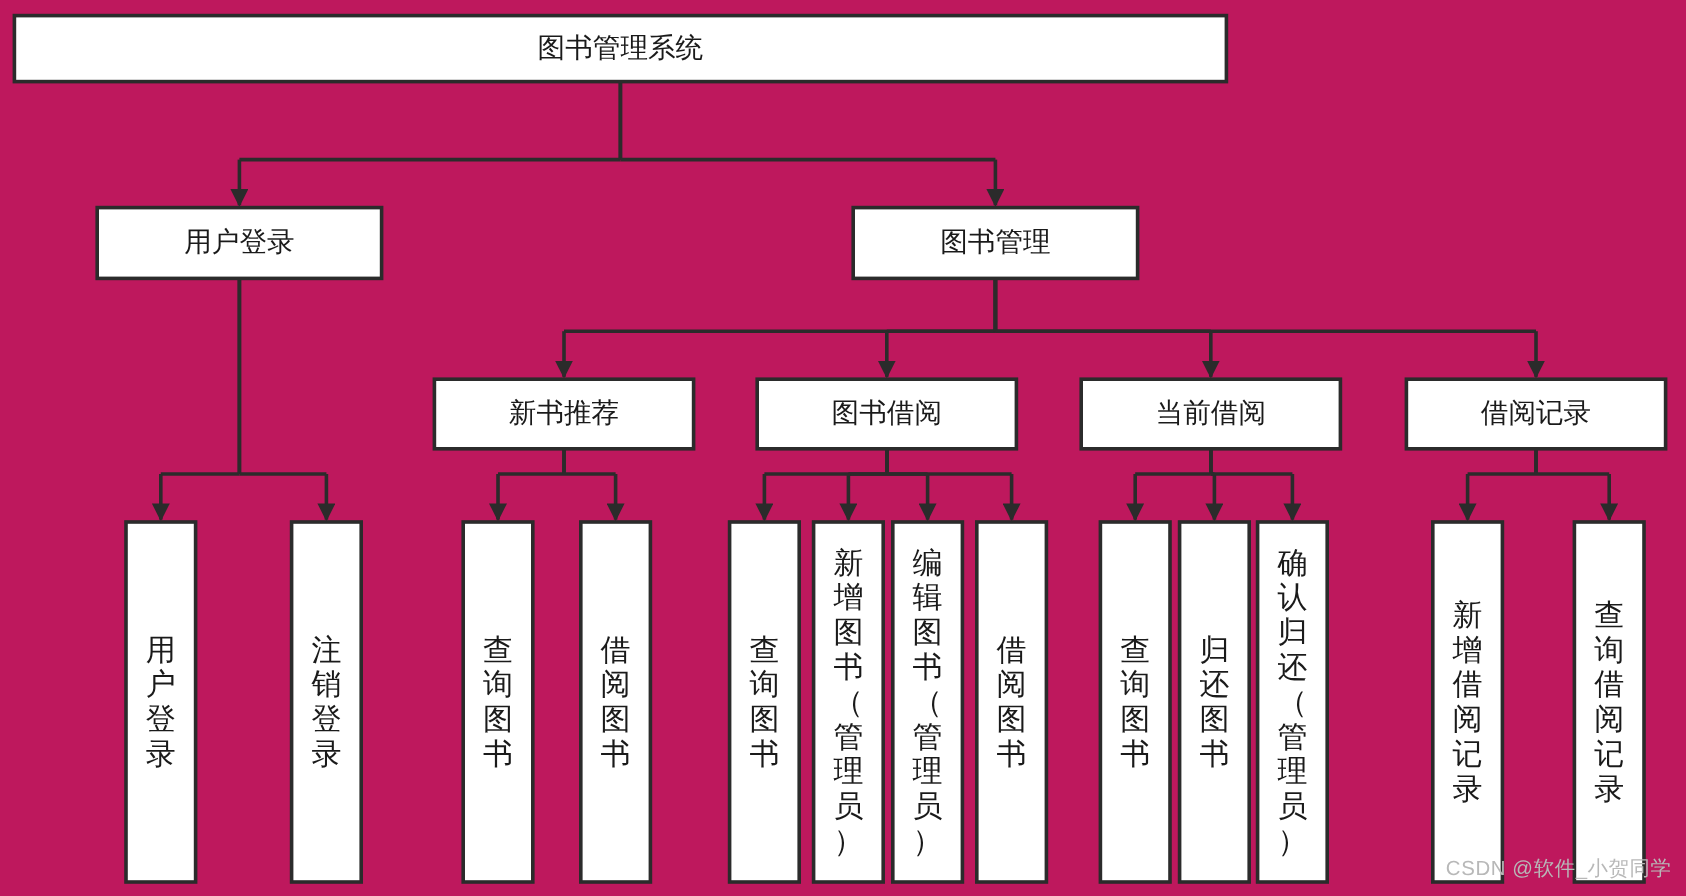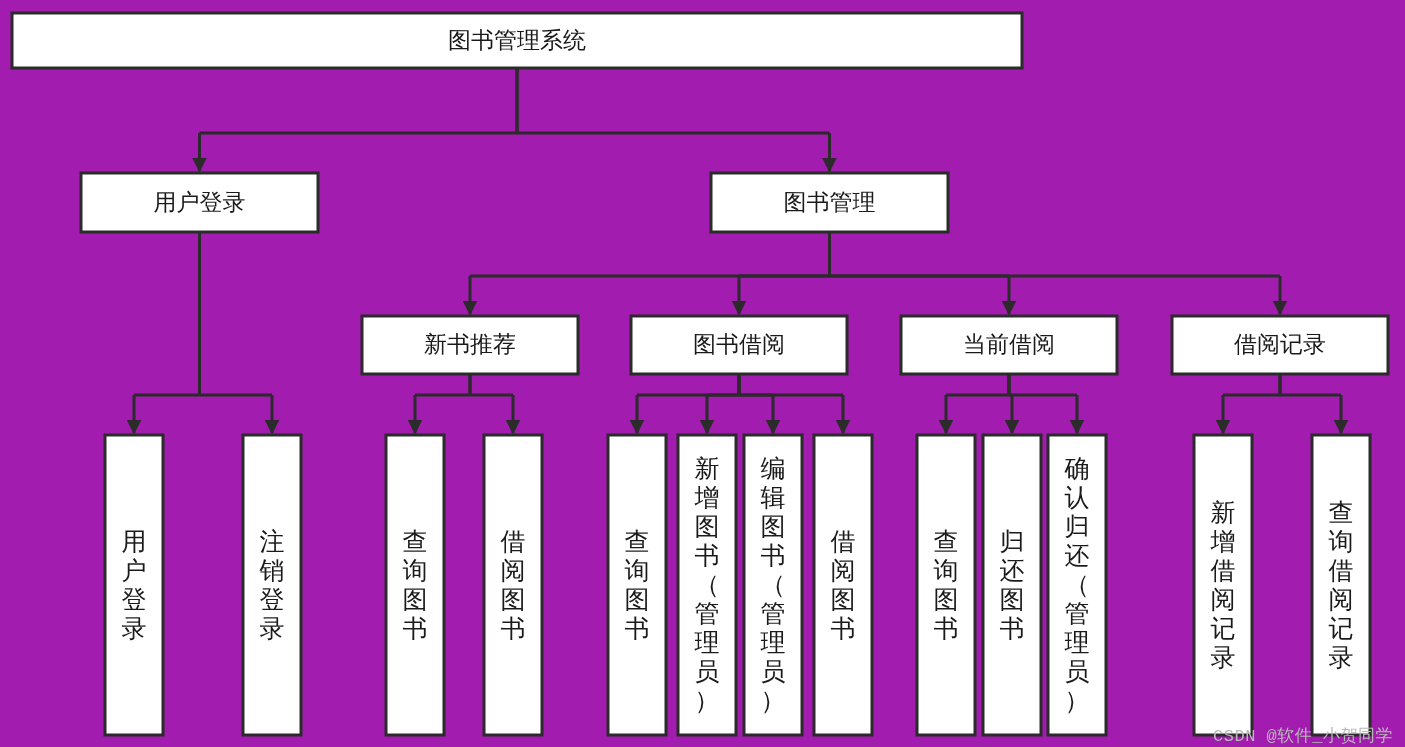--- a/index.html
+++ b/index.html
@@ -11,21 +11,21 @@
   body {
     width: 1405px;
     height: 747px;
     font-family: "Liberation Sans", "DejaVu Sans", sans-serif;
     overflow: hidden;
   }
   #diagram-root {
     position: relative;
     width: 1405px;
     height: 747px;
-    background: #a21caf;
+    background: #be185d;
   }
   svg#tree-svg {
     position: absolute;
     left: 0;
     top: 0;
     width: 1405px;
     height: 747px;
   }
   .node-box {
     fill: #ffffff;
@@ -47,22 +47,22 @@
   }
   .node-label-vertical {
     font-family: "Liberation Sans", "DejaVu Sans", sans-serif;
     fill: #1a1a1a;
     font-size: 25px;
     text-anchor: middle;
   }
   .watermark {
     position: absolute;
     right: 12px;
-    bottom: 0;
-    font-family: Liberation Mono, monospace;
+    bottom: 12px;
+    font-family: Liberation Sans, sans-serif;
     font-size: 17px;
     color: #b8b8b8;
     white-space: nowrap;
     letter-spacing: 0.5px;
     pointer-events: none;
   }
 </style>
 </head>
 <body>
 

